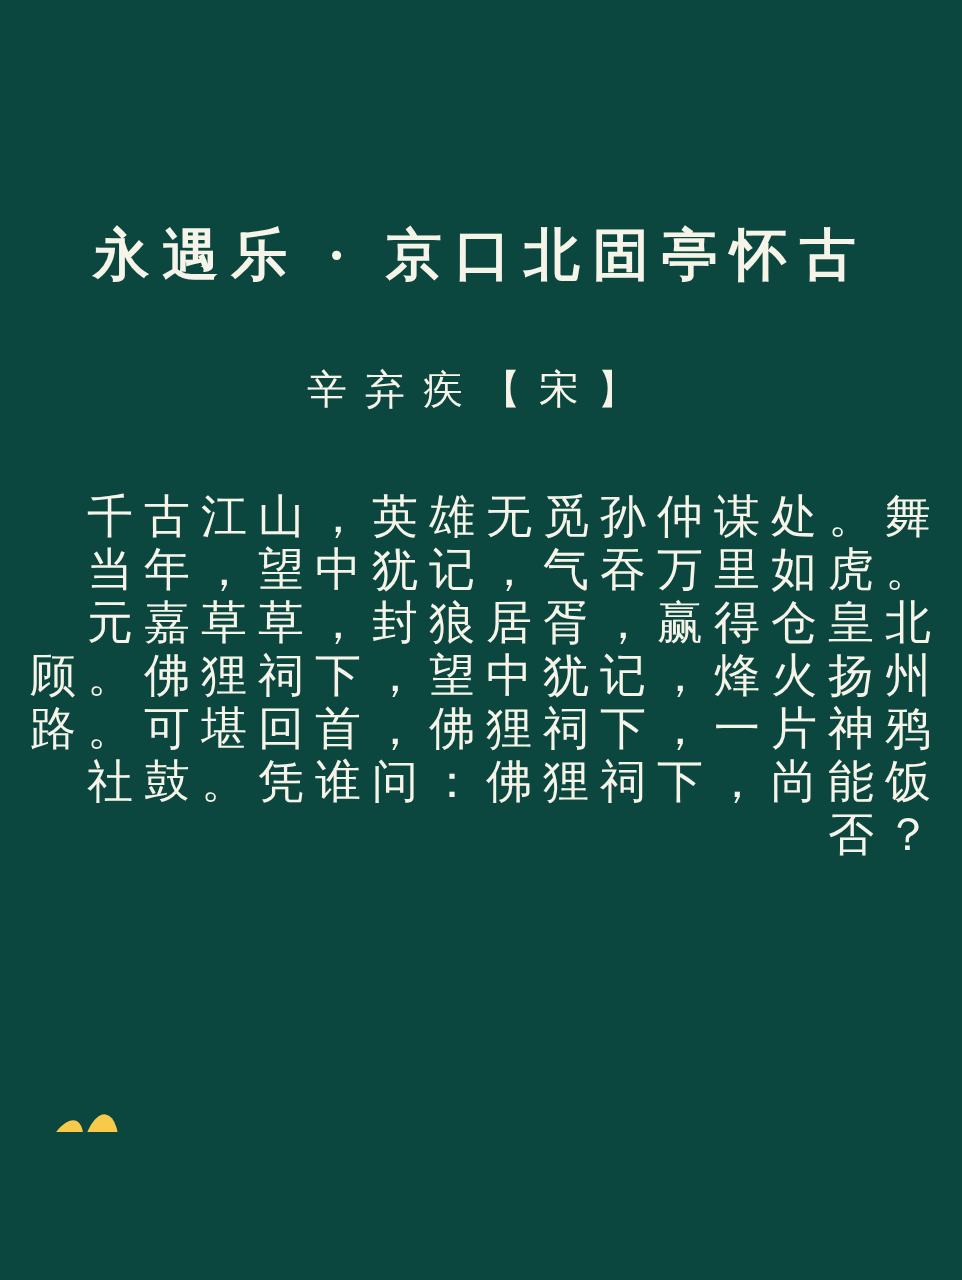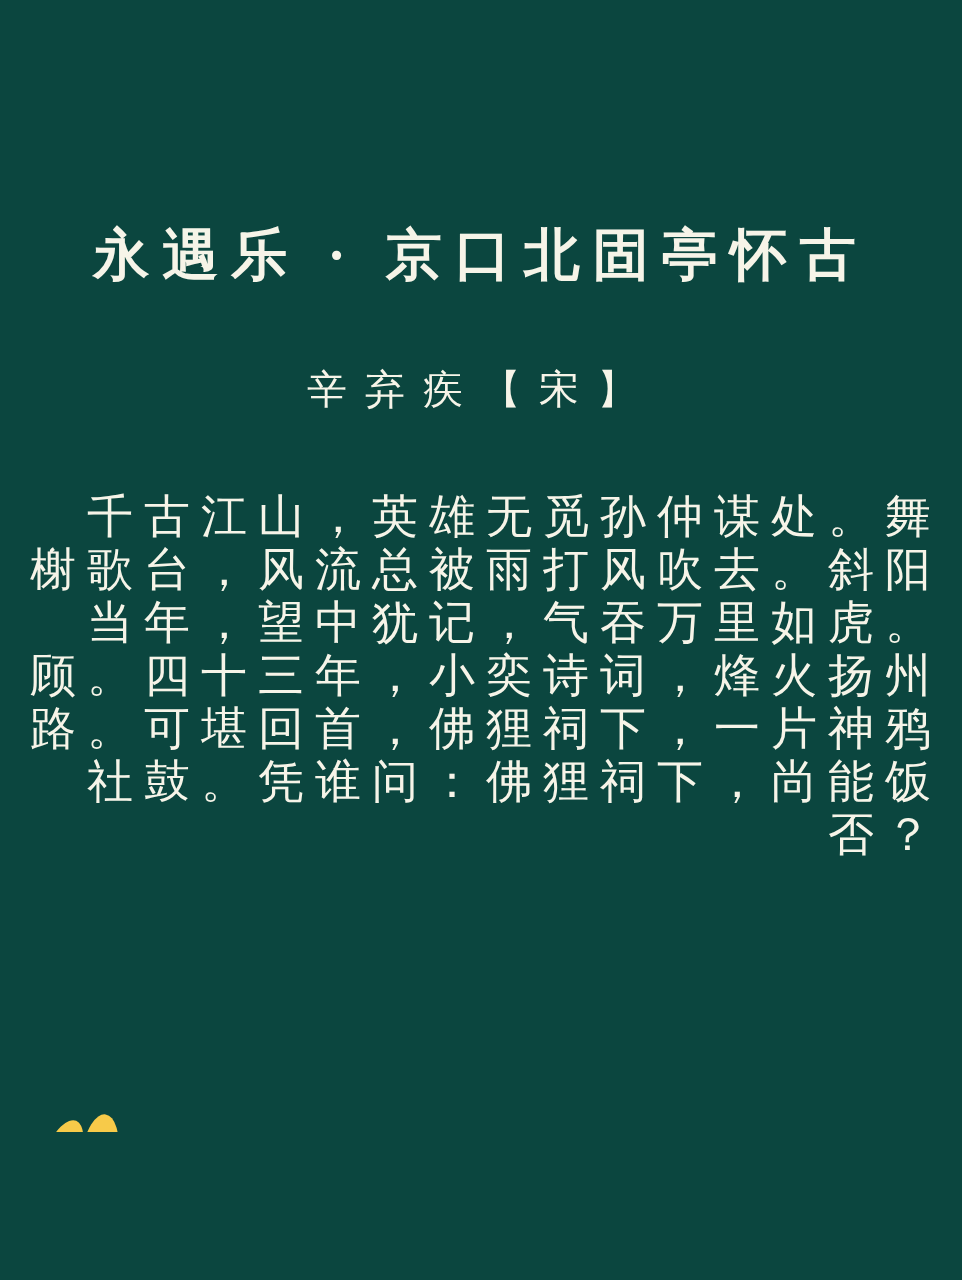--- a/index.html
+++ b/index.html
@@ -86,23 +86,23 @@
 <body>
 
 <div class="poster">
 
   <h1 class="title">永遇乐 · 京口北固亭怀古</h1>
 
   <div class="author">辛弃疾【宋】</div>
 
   <div class="poem">
       <div class="poem-line">　千古江山，英雄无觅孙仲谋处。舞</div>
-      <div class="poem-line">榭歌台，风流总被雨打风吹去。斜阳</div>
       <div class="poem-line">当年，望中犹记，气吞万里如虎。</div>
-      <div class="poem-line">顾。四十三年，小奕诗词，烽火扬州</div>
+      <div class="poem-line">　元嘉草草，封狼居胥，赢得仓皇北</div>
+      <div class="poem-line">顾。佛狸祠下，望中犹记，烽火扬州</div>
       <div class="poem-line">路。可堪回首，佛狸祠下，一片神鸦</div>
       <div class="poem-line">社鼓。凭谁问：佛狸祠下，尚能饭</div>
       <div class="poem-line">否？</div>
     </div>
 
   <div class="watermark">腹有诗书气自华@小奕诗词</div>
 
   <svg class="deco" viewBox="0 0 520 170" width="520" height="170" xmlns="http://www.w3.org/2000/svg">
 
     <path class="wave" d="M 162,145 C 178,146 196,158 214,167 C 228,174 244,170 262,158

